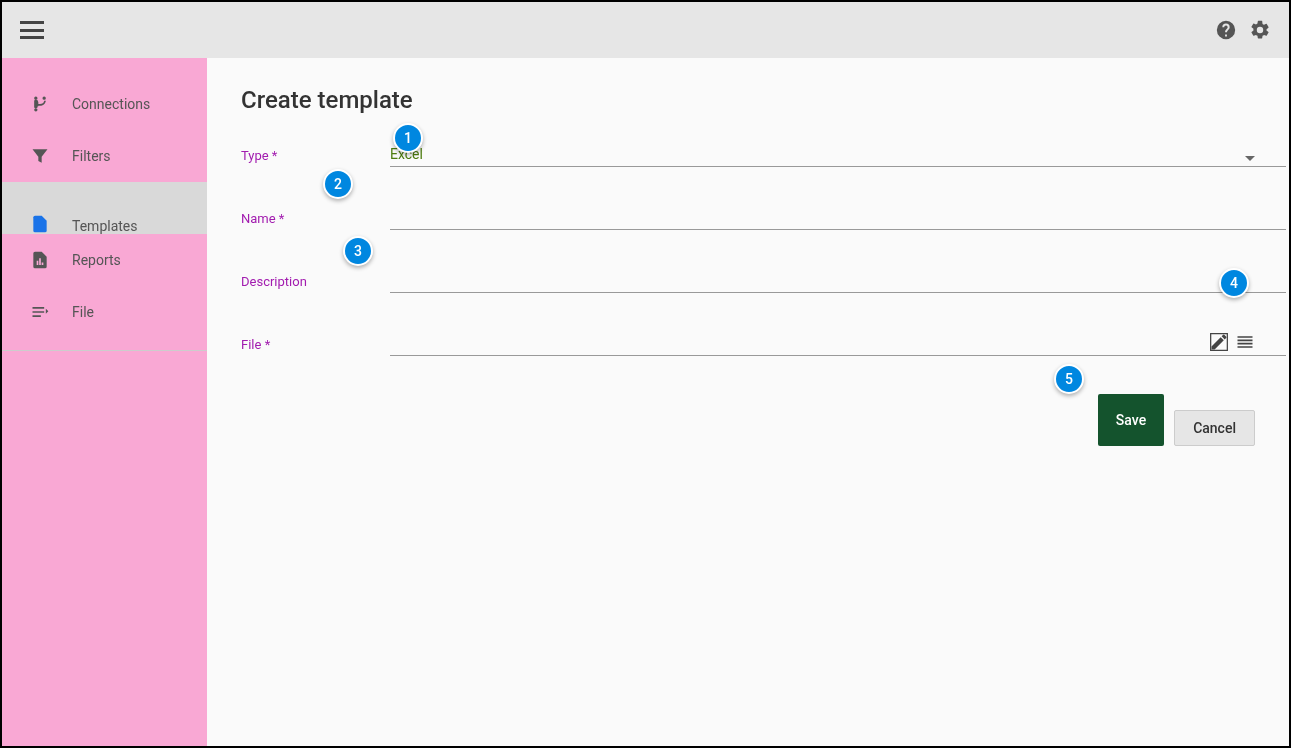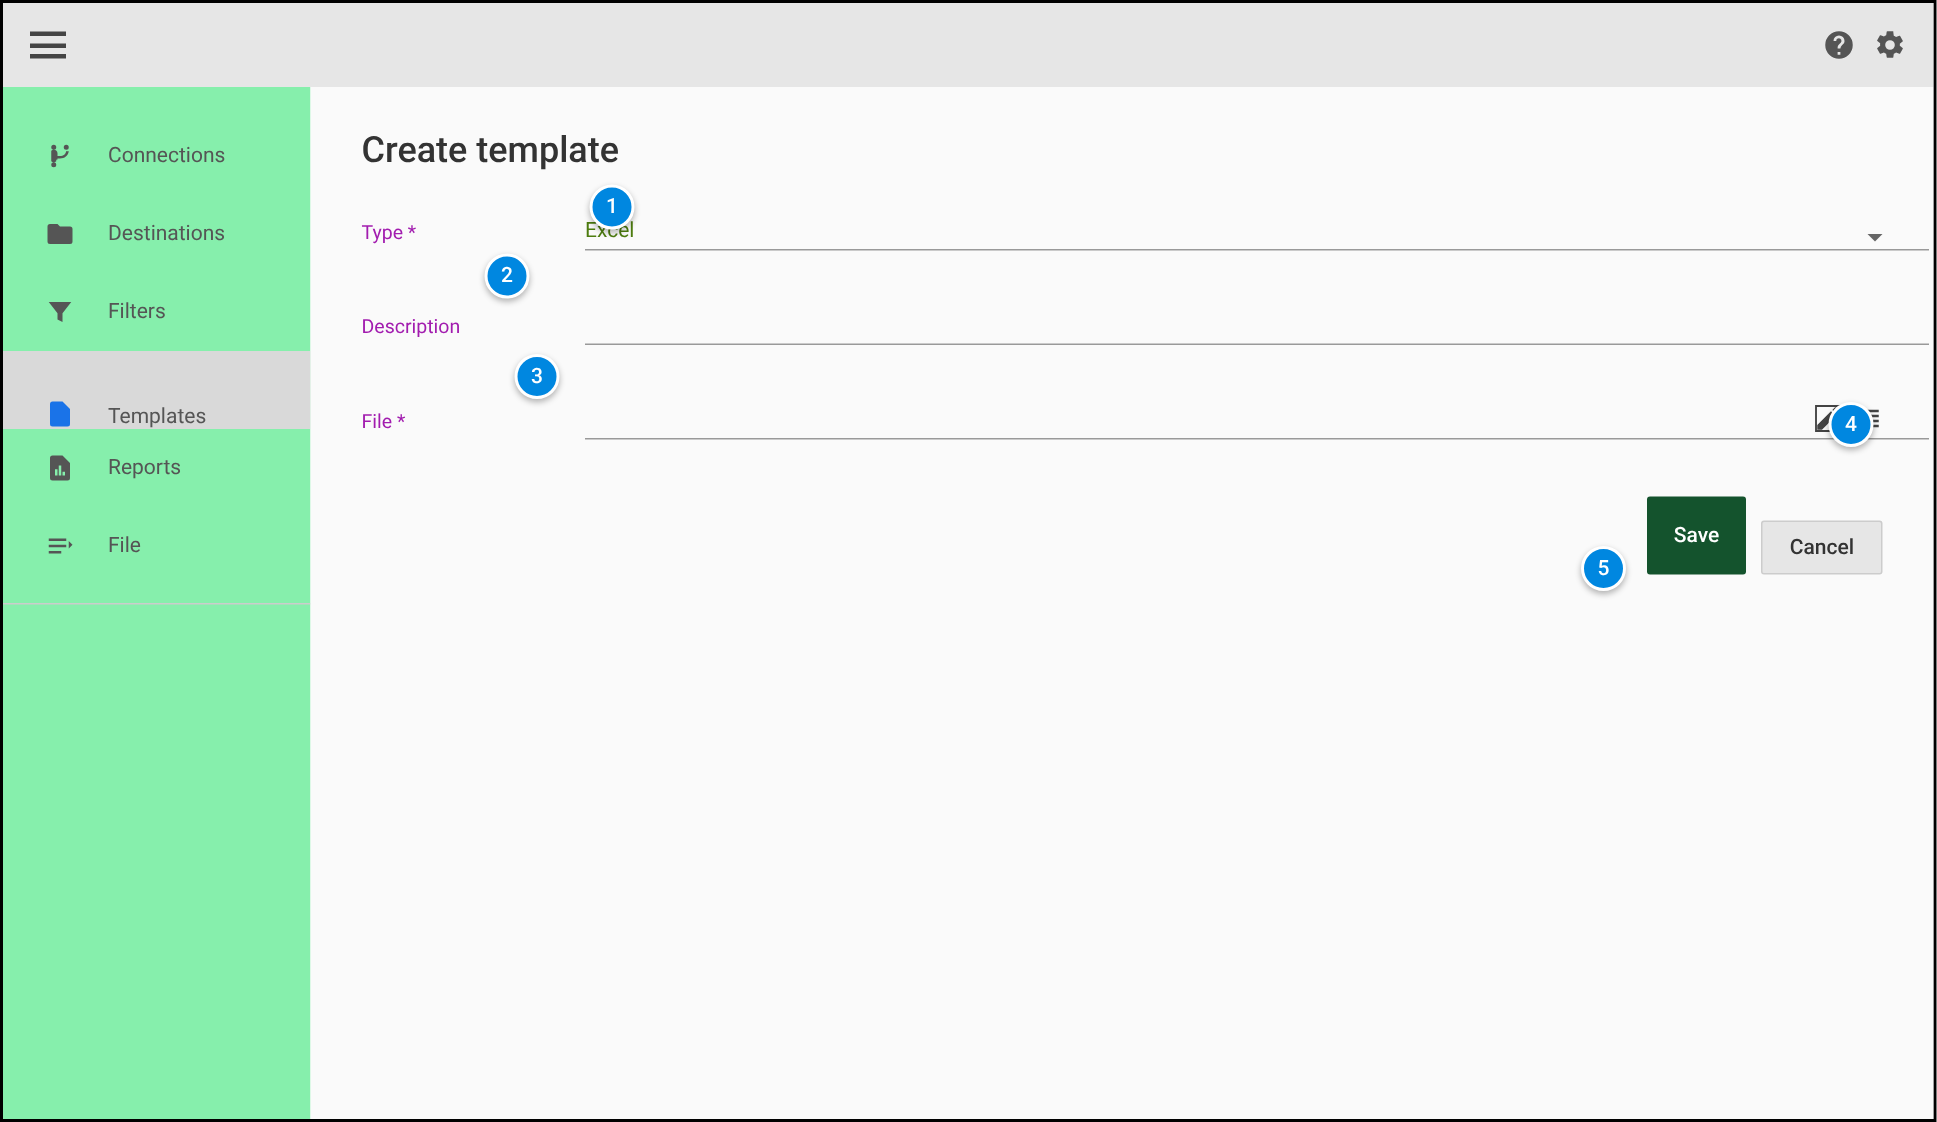--- a/index.html
+++ b/index.html
@@ -3,21 +3,21 @@
 <meta charset="utf-8">
 <style>
   * { box-sizing: border-box; margin: 0; padding: 0; font-family: Roboto, Arial, sans-serif; }
   body { background: #fff; width: 1291px; height: 748px; border: 2px solid #000; position: relative; overflow: hidden; }
   .topbar { height: 56px; background: #e6e6e6; display: flex; align-items: center; padding: 0 18px; justify-content: space-between; }
   .hamburger { width: 24px; height: 18px; display: flex; flex-direction: column; justify-content: space-between; cursor: pointer; }
   .hamburger span { display: block; height: 3px; background: #444; width: 100%; }
   .topbar-right { display: flex; gap: 12px; align-items: center; color: #555; }
   .topbar-right svg { width: 22px; height: 22px; fill: #555; cursor: pointer; }
   .container { display: flex; height: calc(100% - 56px); }
-  .sidebar { width: 205px; background: #86efac; padding-top: 20px; }
+  .sidebar { width: 205px; background: #f9a8d4; padding-top: 20px; }
   .nav-item { display: flex; align-items: center; height: 52px; padding-left: 28px; gap: 22px; color: #555; font-size: 14px; cursor: pointer; }
   .nav-item.active { background: #d9d9d9; align-items: flex-end; }
   .nav-item svg { width: 20px; height: 20px; fill: #555; }
   .nav-item.active svg { fill: #1a73e8; }
   .divider { height: 1px; background: #ccc; margin: 12px 0; }
   .main { flex: 1; background: #fafafa; padding: 28px 34px; position: relative; }
   .page-title { font-size: 24px; font-weight: 500; color: #333; margin-bottom: 28px; }
   .form-row { display: flex; align-items: flex-end; margin-bottom: 38px; position: relative; }
   .form-label { width: 118px; font-size: 13px; color: #a21caf; padding-bottom: 4px;}
   .form-field { flex: 1; position: relative; }
@@ -54,26 +54,20 @@
 <div class="container">
   <div class="sidebar">
     <div class="nav-item">
       <svg viewBox="0 0 24 24">
           <path d="M17 3a2 2 0 100 4 2 2 0 000-4zM7 3a2 2 0 100 4 2 2 0 000-4zm0 14a2 2 0 100 4 2 2 0 000-4zm10-9c-.3 2.5-2.3 4-5 4H9v3a3 3 0 011-.2V9.8A3 3 0 007 7a3 3 0 00-2 .8v8.4A3 3 0 007 17a3 3 0 002-.8V14h3c3.5 0 6.6-2.2 7-6a3 3 0 01-2 0z"></path>
         </svg>
       <span>Connections</span>
     </div>
     <div class="nav-item">
       <svg viewBox="0 0 24 24">
-          <path d="M10 4H4a2 2 0 00-2 2v12a2 2 0 002 2h16a2 2 0 002-2V8a2 2 0 00-2-2h-8l-2-2z"></path>
-        </svg>
-      <span>Destinations</span>
-    </div>
-    <div class="nav-item">
-      <svg viewBox="0 0 24 24">
           <path d="M3 4h18l-7 9v7l-4-2v-5L3 4z"></path>
         </svg>
       <span>Filters</span>
     </div>
     <div class="nav-item active">
       <svg viewBox="0 0 24 24">
           <path d="M14 2H6a2 2 0 00-2 2v16a2 2 0 002 2h12a2 2 0 002-2V8l-6-6z"></path>
         </svg>
       <span>Templates</span>
     </div>
@@ -96,20 +90,26 @@
     <h1 class="page-title">Create template</h1>
 
     <div class="form-row select-row">
       <div class="form-label">Type *</div>
       <div class="form-field">
         <input class="field-line" readonly="" value="Excel" style="">
         <div class="caret"></div>
       </div>
     </div>
 
+    <div class="form-row">
+      <div class="form-label">Name *</div>
+      <div class="form-field">
+        <input class="field-line" value="" style="">
+      </div>
+    </div>
 
     <div class="form-row">
       <div class="form-label">Description</div>
       <div class="form-field">
         <input class="field-line" value="" style="">
       </div>
     </div>
 
     <div class="form-row">
       <div class="form-label">File *</div>

